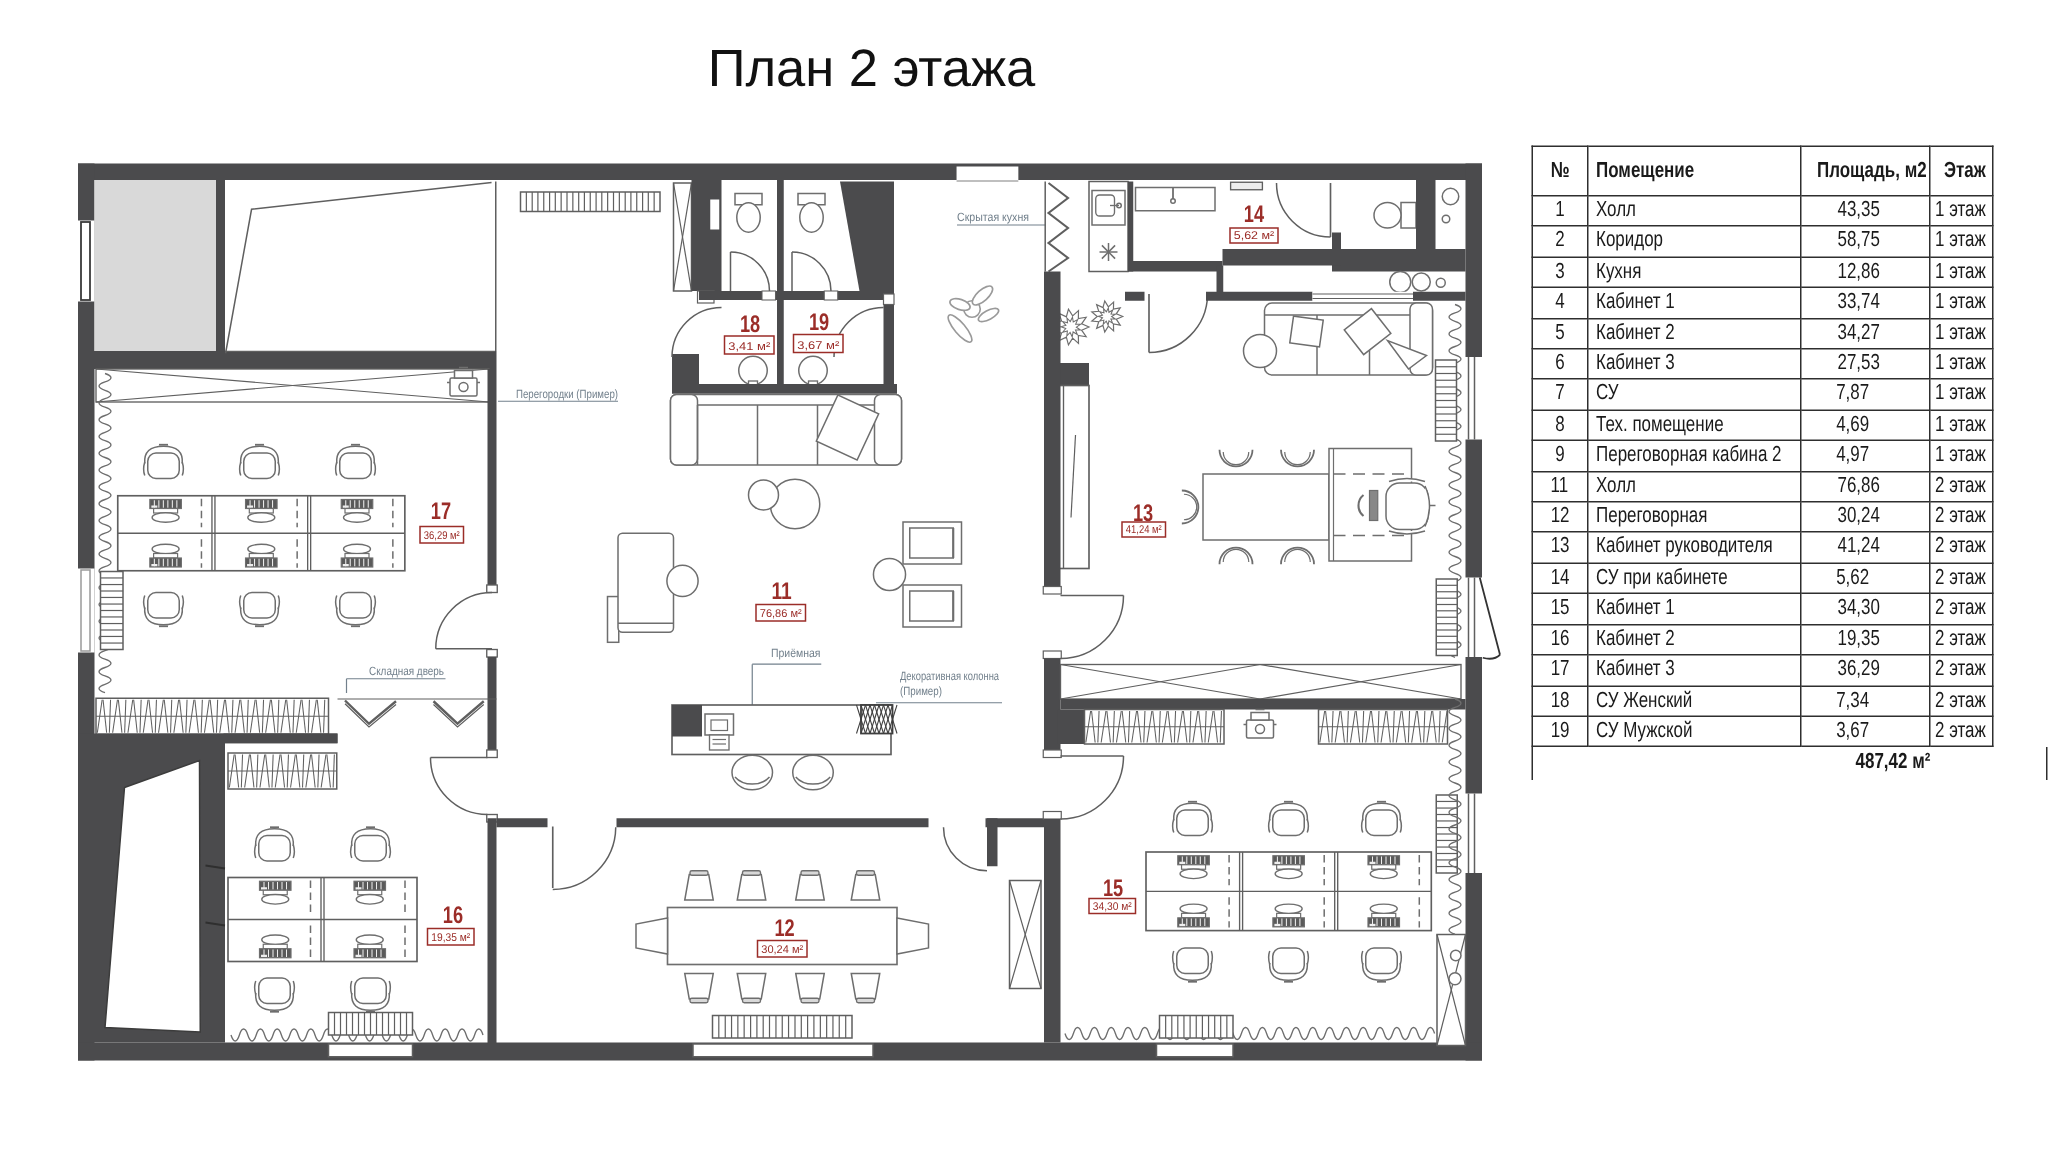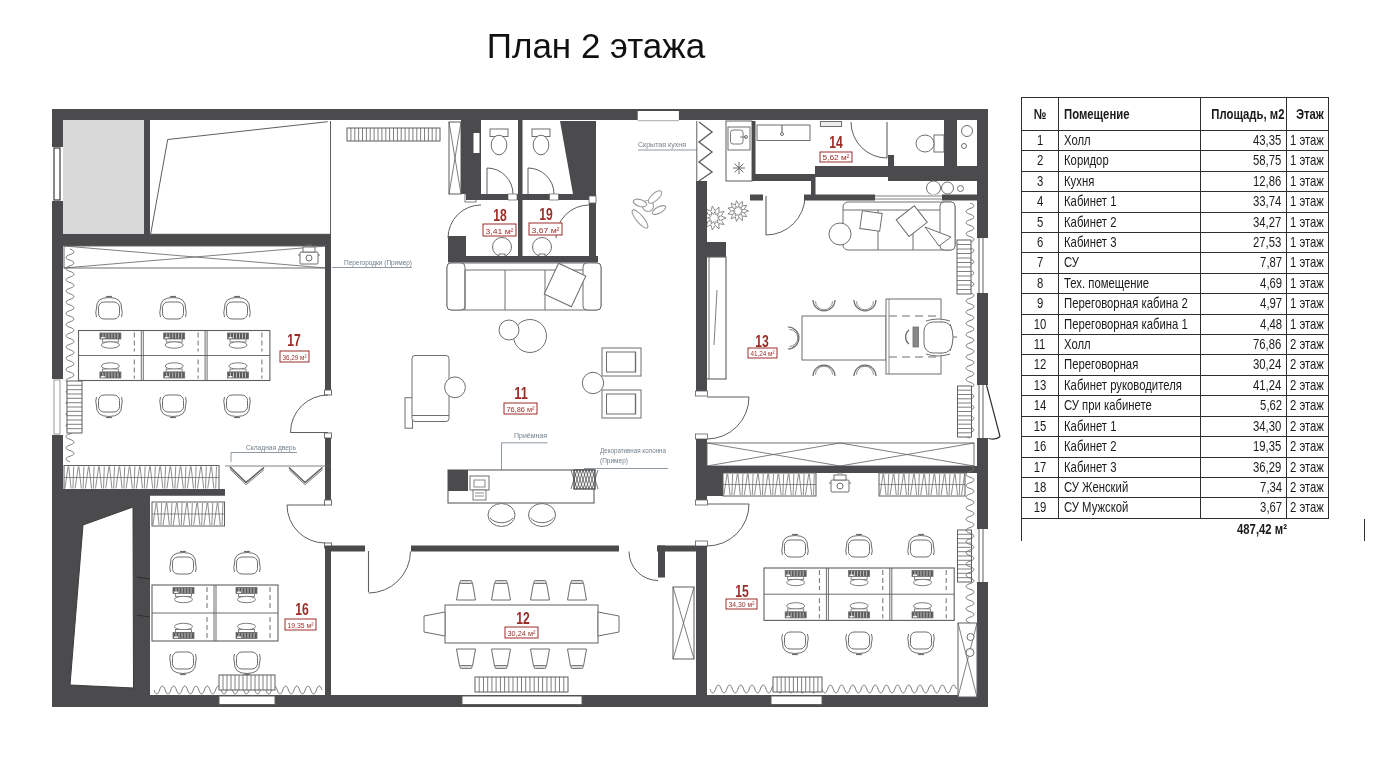--- a/index.html
+++ b/index.html
@@ -1,25 +1,25 @@
 <!DOCTYPE html>
 <html><head><meta charset="utf-8">
 <style>
 html,body{margin:0;padding:0;background:#ffffff;width:1377px;height:775px;overflow:hidden;}
 *{box-sizing:border-box;}
 body{font-family:"Liberation Sans",sans-serif;position:relative;}
-#title{position:absolute;left:0;top:26px;width:1162px;text-align:center;font-size:35px;color:#111;margin-left:15px;}
+#title{position:absolute;left:0;top:26px;width:1162px;text-align:center;font-size:35px;color:#111;}
 #tbl{position:absolute;left:1021px;top:97px;width:307px;}
 #tbl table{border-collapse:collapse;width:307px;table-layout:fixed;font-size:14.5px;color:#1a1a1a;}
 #tbl td{border:1.4px solid #2e2e2e;padding:0;height:19.4px;overflow:hidden;white-space:nowrap;line-height:19.4px;}
 #tbl tr.title td{font-weight:bold;text-align:center;font-size:15px;height:15.8px;line-height:15.5px;}
 #tbl tr.hdr td{font-weight:bold;height:32.8px;line-height:32px;}
 #tbl .c1{width:36.5px;text-align:center;}
 #tbl .c2{width:142px;text-align:left;padding-left:5px;}
-#tbl .c3{width:86px;text-align:right;padding-left:20px;}
+#tbl .c3{width:86px;text-align:left;padding-left:20px;}
 #tbl .c3h{width:86px;text-align:left;}
 #tbl .c4{width:42.5px;text-align:center;padding-left:3px;}
 #tbl .c4h{text-align:right;}
 #tbl .sx{display:inline-block;transform:scaleX(0.78);transform-origin:0 50%;}
 #tbl .sxc,#total .sxc{display:inline-block;transform:scaleX(0.78);transform-origin:50% 50%;}
 #total{width:344px;text-align:center;padding-left:138px;font-weight:bold;font-size:14.5px;height:22px;line-height:20px;border-left:1.4px solid #2e2e2e;border-right:1.4px solid #2e2e2e;color:#1a1a1a;}
 svg text{font-family:"Liberation Sans",sans-serif;}
 </style></head>
 <body>
 
@@ -1154,26 +1154,20 @@
           <td class="c3"><span class="sxc">4,69</span></td>
           <td class="c4"><span class="sx">1 этаж</span></td>
         </tr>
 <tr>
           <td class="c1"><span class="sxc">9</span></td>
           <td class="c2"><span class="sx">Переговорная кабина 2</span></td>
           <td class="c3"><span class="sxc">4,97</span></td>
           <td class="c4"><span class="sx">1 этаж</span></td>
         </tr>
 <tr>
-          <td class="c1"><span class="sxc">10</span></td>
-          <td class="c2"><span class="sx">Переговорная кабина 1</span></td>
-          <td class="c3"><span class="sxc">4,48</span></td>
-          <td class="c4"><span class="sx">1 этаж</span></td>
-        </tr>
-<tr>
           <td class="c1"><span class="sxc">11</span></td>
           <td class="c2"><span class="sx">Холл</span></td>
           <td class="c3"><span class="sxc">76,86</span></td>
           <td class="c4"><span class="sx">2 этаж</span></td>
         </tr>
 <tr>
           <td class="c1"><span class="sxc">12</span></td>
           <td class="c2"><span class="sx">Переговорная</span></td>
           <td class="c3"><span class="sxc">30,24</span></td>
           <td class="c4"><span class="sx">2 этаж</span></td>

